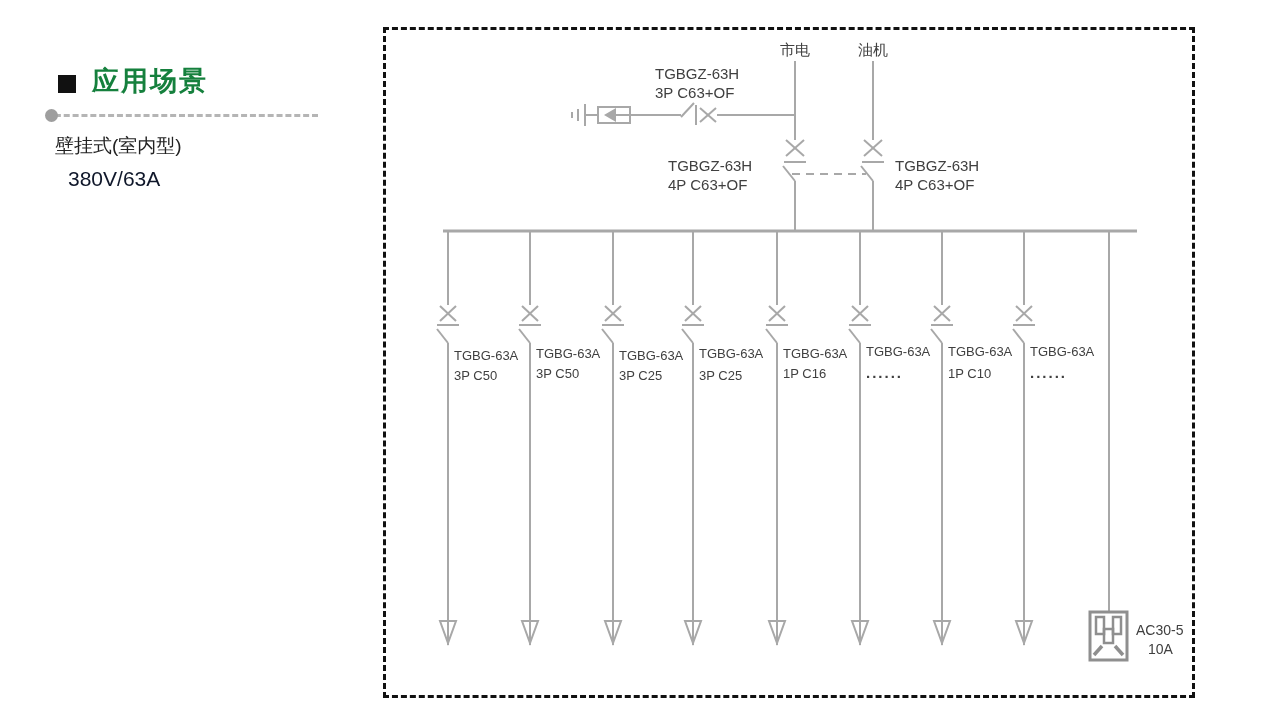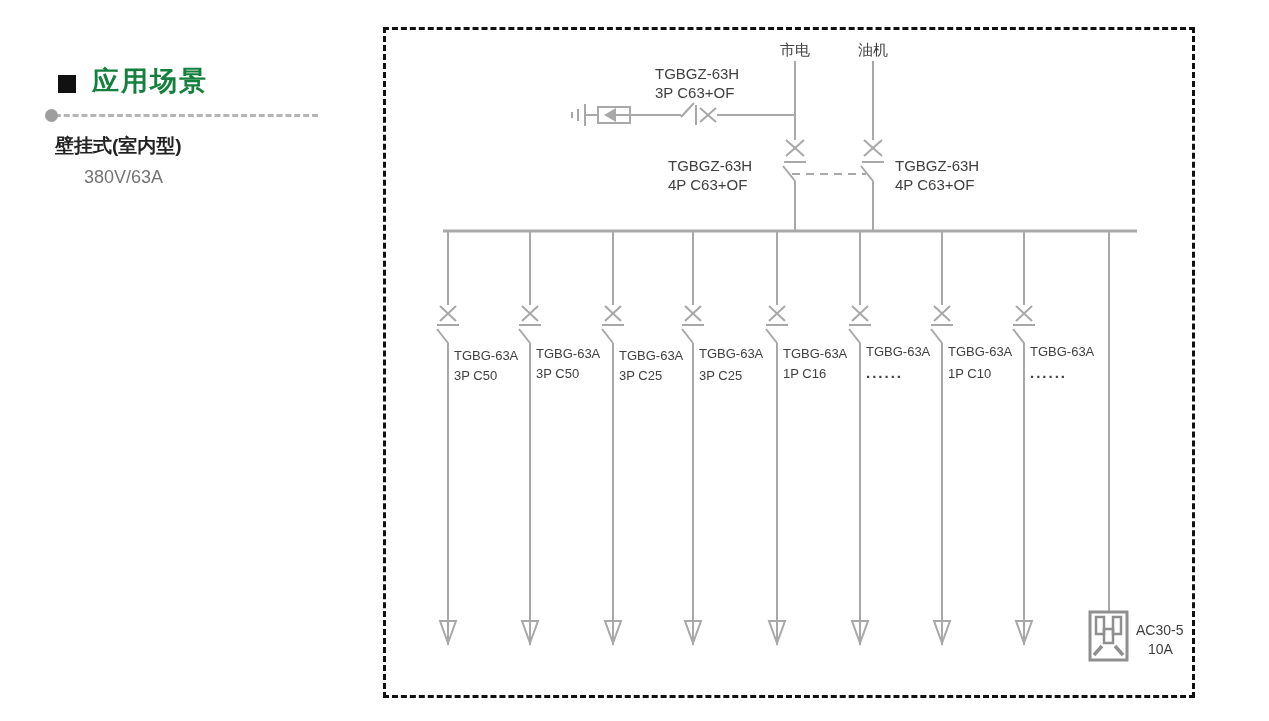--- a/index.html
+++ b/index.html
@@ -3,22 +3,22 @@
 <meta charset="utf-8">
 <style>
   html,body{margin:0;padding:0;background:#ffffff;width:1269px;height:721px;
     font-family:"Liberation Sans","DejaVu Sans",sans-serif;overflow:hidden;position:relative;}
   .abs{position:absolute;}
   
   .title-square{left:58px;top:75px;width:18px;height:18px;background:#111;}
   .page-title{left:92px;top:63px;font-size:27px;font-weight:bold;color:#15803d;letter-spacing:2px;}
   .sep-line{left:46px;top:114px;width:272px;height:0;border-top:3px dashed #b5b5b5;}
   .sep-dot{left:45px;top:109px;width:13px;height:13px;border-radius:50%;background:#9e9e9e;}
-  .subtitle{left:55px;top:133px;font-size:19px;color:#222;font-weight:bold;}
-  .spec{left:68px;top:167px;font-size:18px;color:#737373;margin-left:16px;}
+  .subtitle{left:55px;top:133px;font-size:19px;color:#222;}
+  .spec{left:68px;top:167px;font-size:21px;color:#0f172a;}
   
   .diagram-frame{left:383px;top:27px;width:806px;height:665px;border:3px dashed #111;}
   .diagram-svg{left:383px;top:27px;}
   text{fill:#404040;font-size:15px;font-family:"Liberation Sans","DejaVu Sans",sans-serif;}
   text.small{font-size:13px;}
   text.dots{font-size:15px;font-weight:bold;letter-spacing:2px;}
   .ln{stroke:#a8a8a8;stroke-width:2;fill:none;}
   .ln-thick{stroke:#a8a8a8;stroke-width:3;fill:none;}
   .sock{stroke:#8f8f8f;fill:none;}
 </style>

